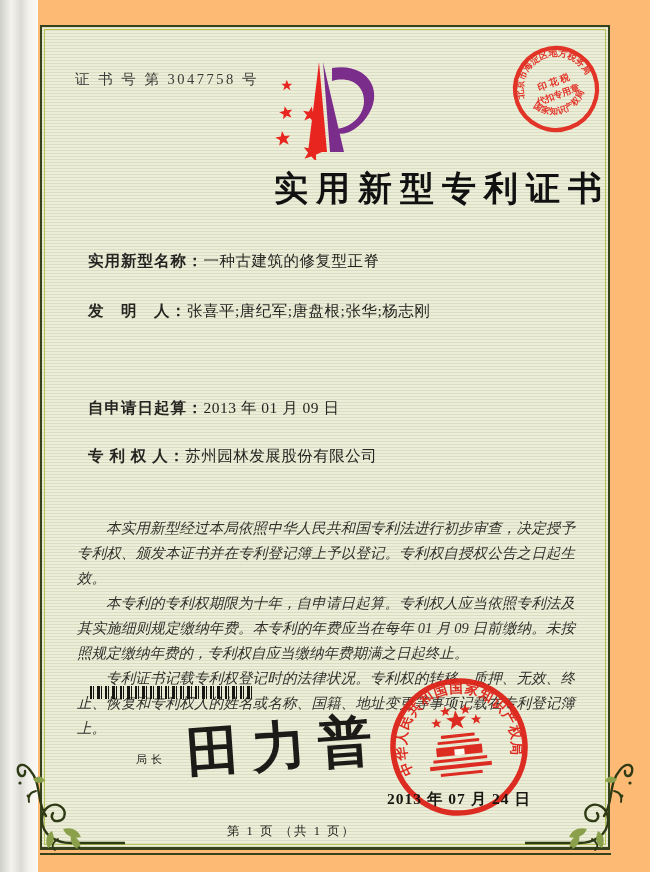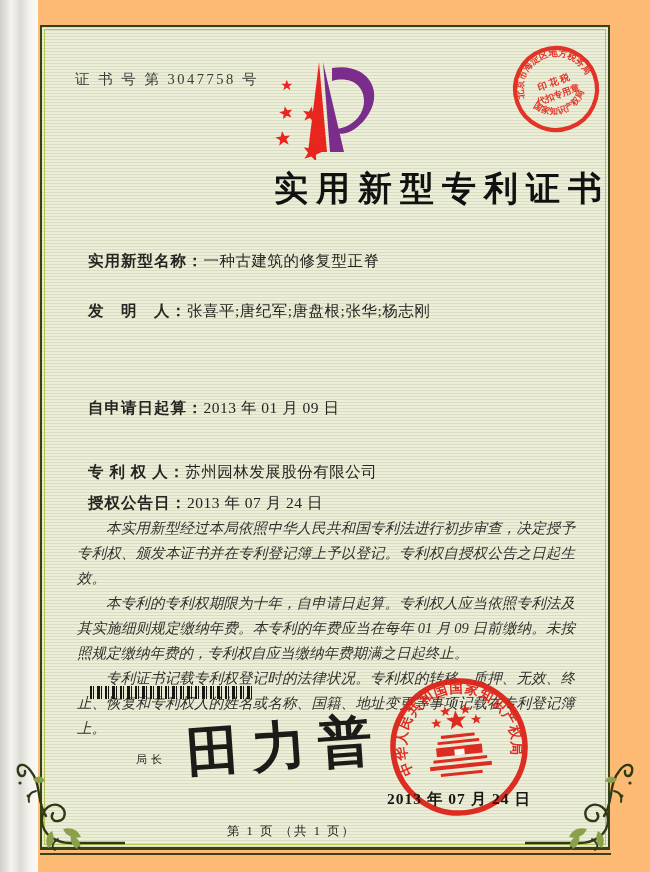--- a/index.html
+++ b/index.html
@@ -26,21 +26,21 @@
   .bottom-rule{position:absolute;left:40px;top:853px;width:571px;height:1.5px;background:#35421c;}
 
   .cert-no{position:absolute;left:75px;top:70px;font-size:14.5px;letter-spacing:2.5px;color:#3b3b38;}
   .title{
     position:absolute;left:40px;top:166px;width:570px;text-align:right;
     font-size:34px;font-weight:700;letter-spacing:8px;color:#111;
   }
   .field-row{position:absolute;left:88px;width:470px;font-size:15.5px;color:#262421;white-space:nowrap;}
   .field-row .lab{font-weight:600;letter-spacing:1px;}
   .field-row .val{letter-spacing:0.5px;}
-  .f0{top:251px}.f1{top:301px}.f2{top:350px}.f3{top:398px}.f4{top:462px}.f5{top:493px}
+  .f0{top:251px}.f1{top:301px}.f2{top:350px}.f3{top:398px}.f4{top:446px}.f5{top:493px}
 
   .body-text{
     position:absolute;left:77px;top:516px;width:498px;
     font-size:14.5px;line-height:25px;color:#33302c;text-align:justify;
     font-style:italic;
   }
   .body-text p{margin:0;text-indent:2em;}
 
   .barcode{
     position:absolute;left:90px;top:686px;width:164px;height:13px;
@@ -161,23 +161,20 @@
     <span class="lab">实用新型名称：</span><span class="val">一种古建筑的修复型正脊</span>
   </div>
   <div class="field-row f1">
     <span class="lab">发　明　人：</span><span class="val">张喜平;唐纪军;唐盘根;张华;杨志刚</span>
   </div>
   <div class="field-row f3">
     <span class="lab">自申请日起算：</span><span class="val">2013 年 01 月 09 日</span>
   </div>
   <div class="field-row f4">
     <span class="lab">专 利 权 人：</span><span class="val">苏州园林发展股份有限公司</span>
-  </div>
-  <div class="field-row f5">
-    <span class="lab">授权公告日：</span><span class="val">2013 年 07 月 24 日</span>
   </div>
 
   <div class="body-text">
     <p>本实用新型经过本局依照中华人民共和国专利法进行初步审查，决定授予专利权、颁发本证书并在专利登记簿上予以登记。专利权自授权公告之日起生效。</p>
     <p>本专利的专利权期限为十年，自申请日起算。专利权人应当依照专利法及其实施细则规定缴纳年费。本专利的年费应当在每年 01 月 09 日前缴纳。未按照规定缴纳年费的，专利权自应当缴纳年费期满之日起终止。</p>
     <p>专利证书记载专利权登记时的法律状况。专利权的转移、质押、无效、终止、恢复和专利权人的姓名或名称、国籍、地址变更等事项记载在专利登记簿上。</p>
   </div>
 
   <div class="barcode"></div>
 

